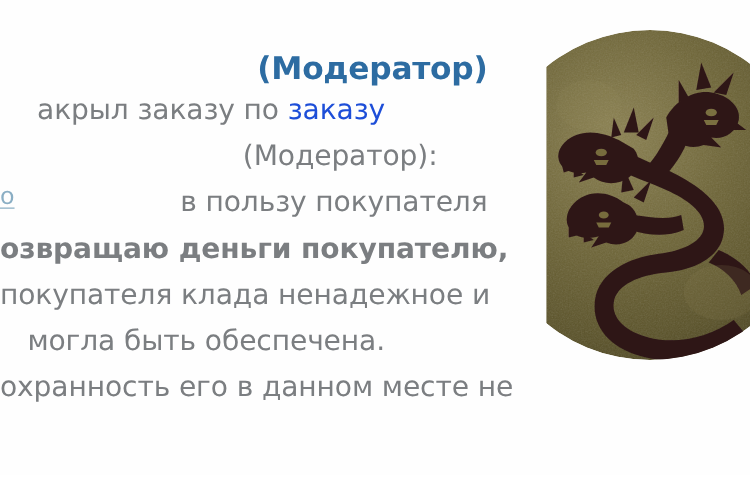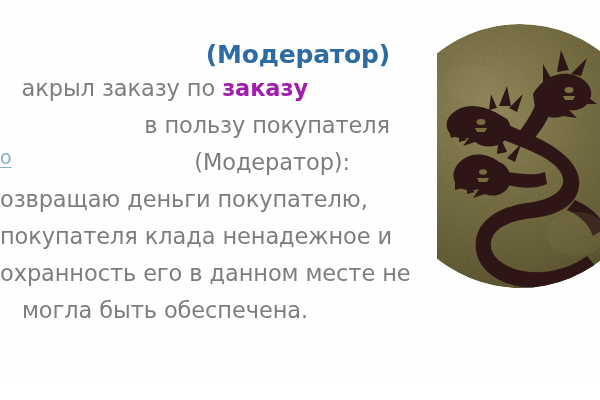--- a/index.html
+++ b/index.html
@@ -68,28 +68,27 @@
     font-size: 22.5px;
     color: #7b7e81;
     line-height: 37px;
     white-space: nowrap;
     letter-spacing: -0.1px;
   }
 
   .line-1 { padding-right: 92px; }
   .line-2 { padding-right: 10px; }
   .line-3 { padding-right: 50px; }
-  .line-4 { padding-right: 62px; }
+  .line-4 { padding-right: 62px; font-weight: bold; }
   .line-5 { padding-right: 48px; }
   .line-6 { padding-right: 8px; }
   .line-7 { padding-right: 92px; }
 
   .link {
-    color: #a21caf;
-    font-weight: bold;
+    color: #1d4ed8;
   }
 
   
   .link-stub {
     position: absolute;
     left: 0px;
     top: 146px;
     font-size: 19px;
     line-height: 22px;
     color: #8aaec4;
@@ -217,28 +216,28 @@
       </svg>
     </div>
   </div>
 
   <div class="post-body">
 
     <div class="mod-heading">(Модератор)</div>
 
     <div class="line line-1"><span>акрыл заказу по </span><span class="link">заказу</span></div>
 
+    <div class="line line-3">(Модератор):</div>
+
     <div class="line line-2">в пользу покупателя</div>
 
-    <div class="line line-3">(Модератор):</div>
-
     <div class="line line-4">озвращаю деньги покупателю,</div>
 
     <div class="line line-5">покупателя клада ненадежное и</div>
 
+    <div class="line line-7">могла быть обеспечена.</div>
+
     <div class="line line-6">охранность его в данном месте не</div>
-
-    <div class="line line-7">могла быть обеспечена.</div>
   </div>
 
   <div class="link-stub">о</div>
 
 </div>
 
 </body></html>

